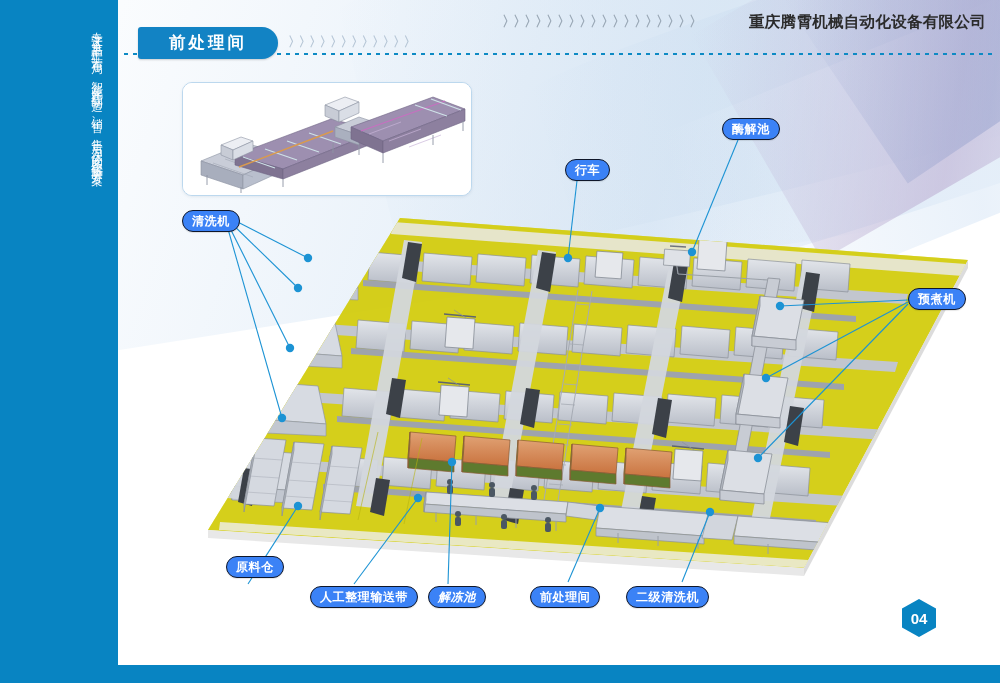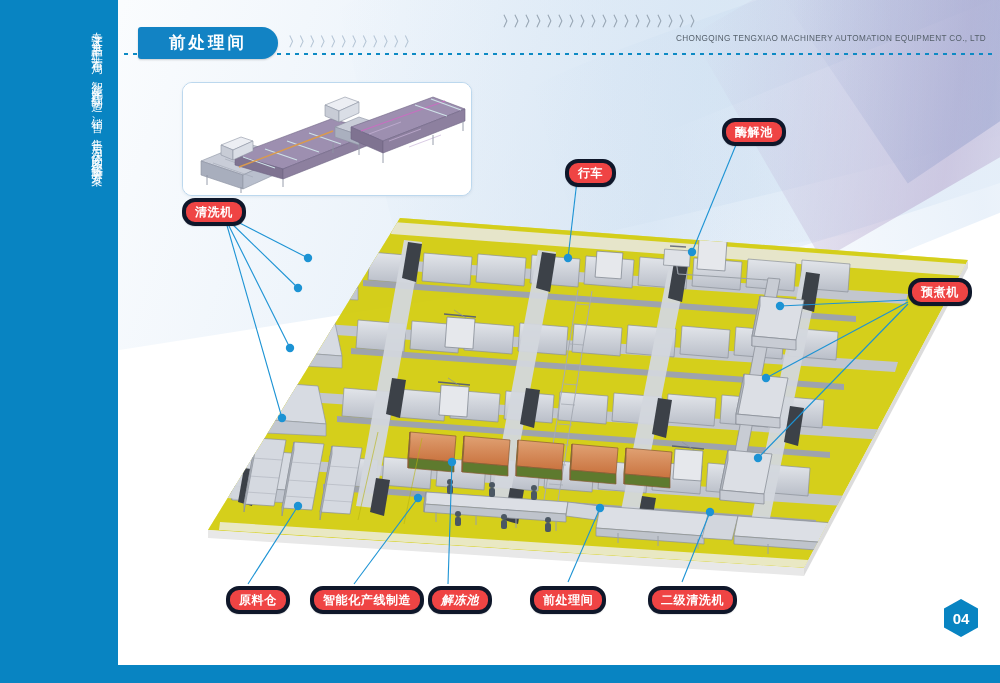--- a/index.html
+++ b/index.html
@@ -68,31 +68,31 @@
             font-weight:bold;z-index:6;font-family:"Liberation Sans",sans-serif;}
 
   
   .inset{position:absolute;left:64px;top:82px;width:288px;height:112px;background:#fdfdff;
          border:1px solid #bcd8ee;border-radius:10px;overflow:hidden;box-shadow:0 1px 3px rgba(60,90,120,.10);}
 
   
   .plan{position:absolute;left:90px;top:200px;width:760px;height:380px;}
 
   
-  .pill{position:absolute;background:#ef4444;border:4px solid #0f172a;border-radius:13px;
+  .pill{position:absolute;background:#3b82f6;border:1px solid #0f172a;border-radius:13px;
         height:20px;padding:0 9px;display:flex;align-items:center;justify-content:center;
         z-index:20;box-shadow:0 1px 1px rgba(0,0,0,.10);}
   .pill span{color:#ffffff;font-size:12px;font-weight:bold;letter-spacing:.6px;white-space:nowrap;
              font-family:"DejaVu Sans",sans-serif;}
 
   
   .leads{position:absolute;left:0;top:0;width:882px;height:665px;z-index:10;pointer-events:none;}
 
   
-  .pagenum{position:absolute;right:22px;bottom:28px;width:34px;height:38px;z-index:25;}
+  .pagenum{position:absolute;right:22px;bottom:28px;width:34px;height:38px;z-index:25;padding-left:42px;}
   .pagenum .hex{position:absolute;left:0;top:0;width:34px;height:38px;background:#0884c2;
      clip-path:polygon(50% 0%,100% 25%,100% 75%,50% 100%,0% 75%,0% 25%);}
   .pagenum .num{position:absolute;left:0;top:0;width:34px;height:38px;display:flex;
      align-items:center;justify-content:center;color:#fff;font-size:15px;font-weight:bold;
      font-family:"Liberation Sans",sans-serif;}
 
   svg{display:block;}
 </style>
 </head>
 <body>
@@ -108,21 +108,21 @@
 
     <div class="sw sw1"></div>
     <div class="sw sw2"></div>
     <div class="sw sw3"></div>
     <div class="sw sw4"></div>
     <div class="sw sw5"></div>
     <div class="sw sw6"></div>
 
     <div class="hdr">
       <div class="hdr-chev">〉〉〉〉〉〉〉〉〉〉〉〉〉〉〉〉〉〉</div>
-      <div class="hdr-en">CHONGQING TENGXIAO MACHINERY AUTOMATION EQUIPMENT CO., LTD</div>
+      <div class="hdr-cn">重庆腾霄机械自动化设备有限公司</div>
     </div>
     <div class="dotline"></div>
 
     <div class="tab">
       <span>前处理间</span>
     </div>
     <div class="tab-chev">〉〉〉〉〉〉〉〉〉〉〉〉</div>
 
     <div class="inset">
       <svg width="288" height="112" viewBox="0 0 288 112">
@@ -553,45 +553,45 @@
         <circle cx="648" cy="378" r="4.2"></circle>
         <circle cx="640" cy="458" r="4.2"></circle>
         <circle cx="180" cy="506" r="4.2"></circle>
         <circle cx="300" cy="498" r="4.2"></circle>
         <circle cx="334" cy="462" r="4.2"></circle>
         <circle cx="482" cy="508" r="4.2"></circle>
         <circle cx="592" cy="512" r="4.2"></circle>
       </g>
     </svg>
 
-    <div class="pill" style="left:64px;top:198px;">
+    <div class="pill" style="left:64px;top:210px;">
       <span>清洗机</span>
       </div>
     <div class="pill" style="left:447px;top:159px;">
       <span>行车</span>
       </div>
     <div class="pill" style="left:604px;top:118px;">
       <span>酶解池</span>
       </div>
-    <div class="pill" style="left:790px;top:278px;">
+    <div class="pill" style="left:790px;top:288px;">
       <span>预煮机</span>
       </div>
-    <div class="pill" style="left:108px;top:586px;">
+    <div class="pill" style="left:108px;top:556px;">
       <span>原料仓</span>
       </div>
     <div class="pill" style="left:192px;top:586px;">
-      <span>智能化产线制造</span>
+      <span>人工整理输送带</span>
       </div>
     <div class="pill" style="left:310px;top:586px;font-style:italic;">
       <span>解冻池</span>
       </div>
     <div class="pill" style="left:412px;top:586px;">
       <span>前处理间</span>
       </div>
-    <div class="pill" style="left:530px;top:586px;justify-content:flex-end;">
+    <div class="pill" style="left:508px;top:586px;justify-content:flex-end;">
       <span>二级清洗机</span>
       </div>
 
     <div class="pagenum">
       <div class="hex"></div>
       <div class="num">04</div>
     </div>
 
   </div>
 

